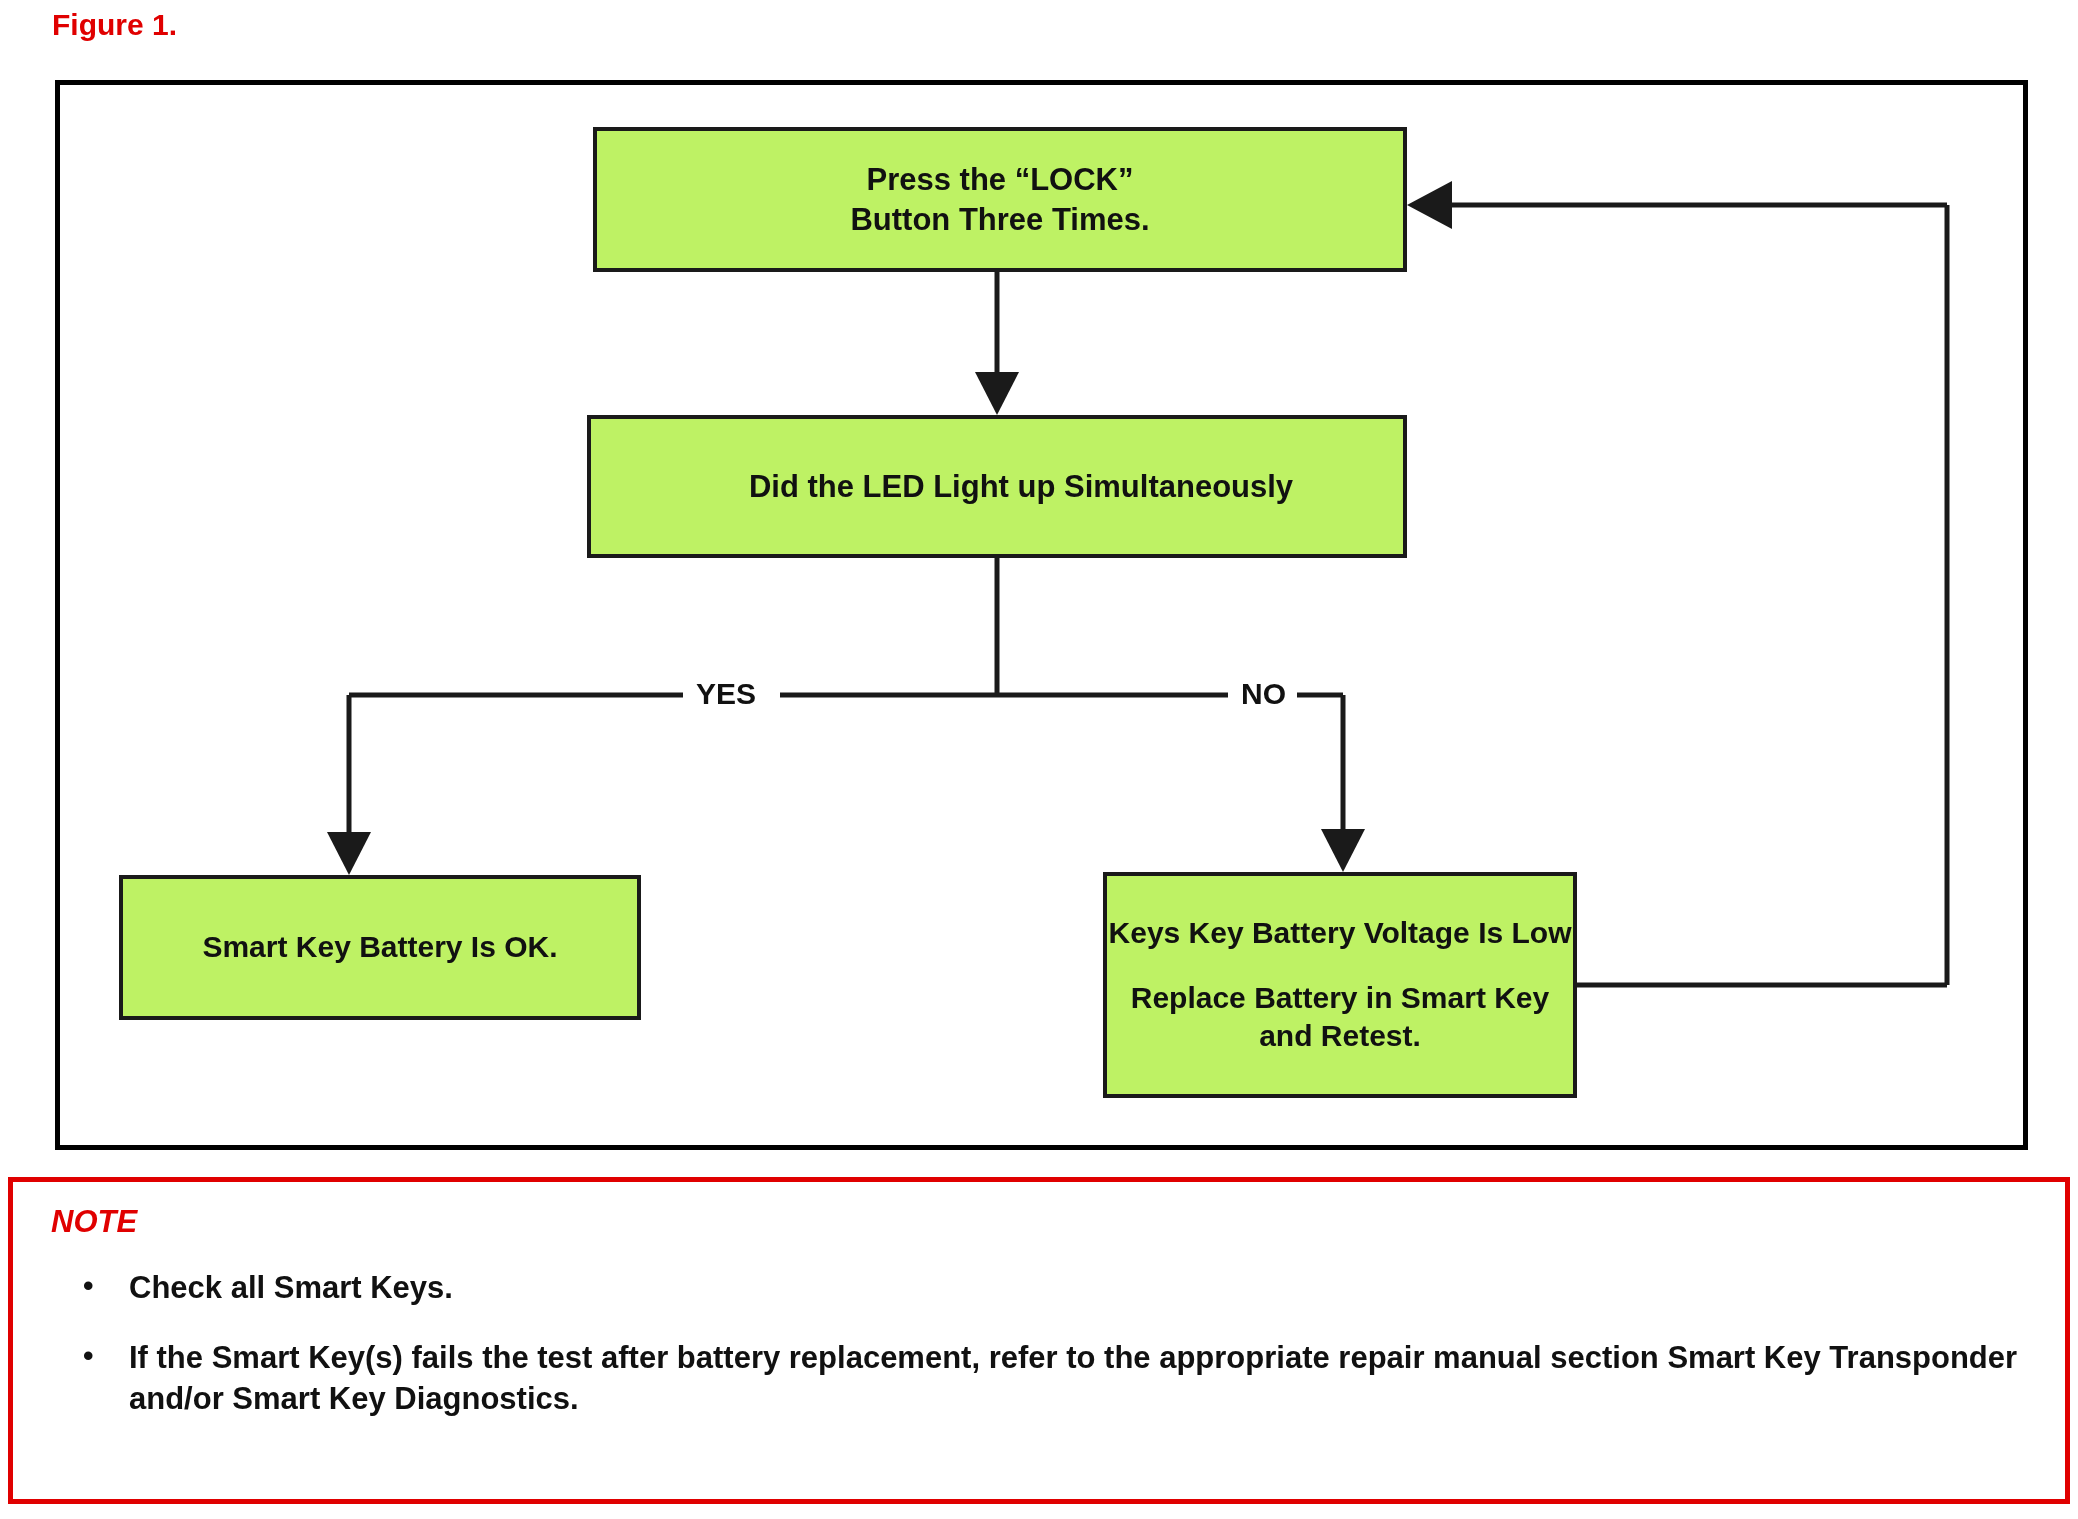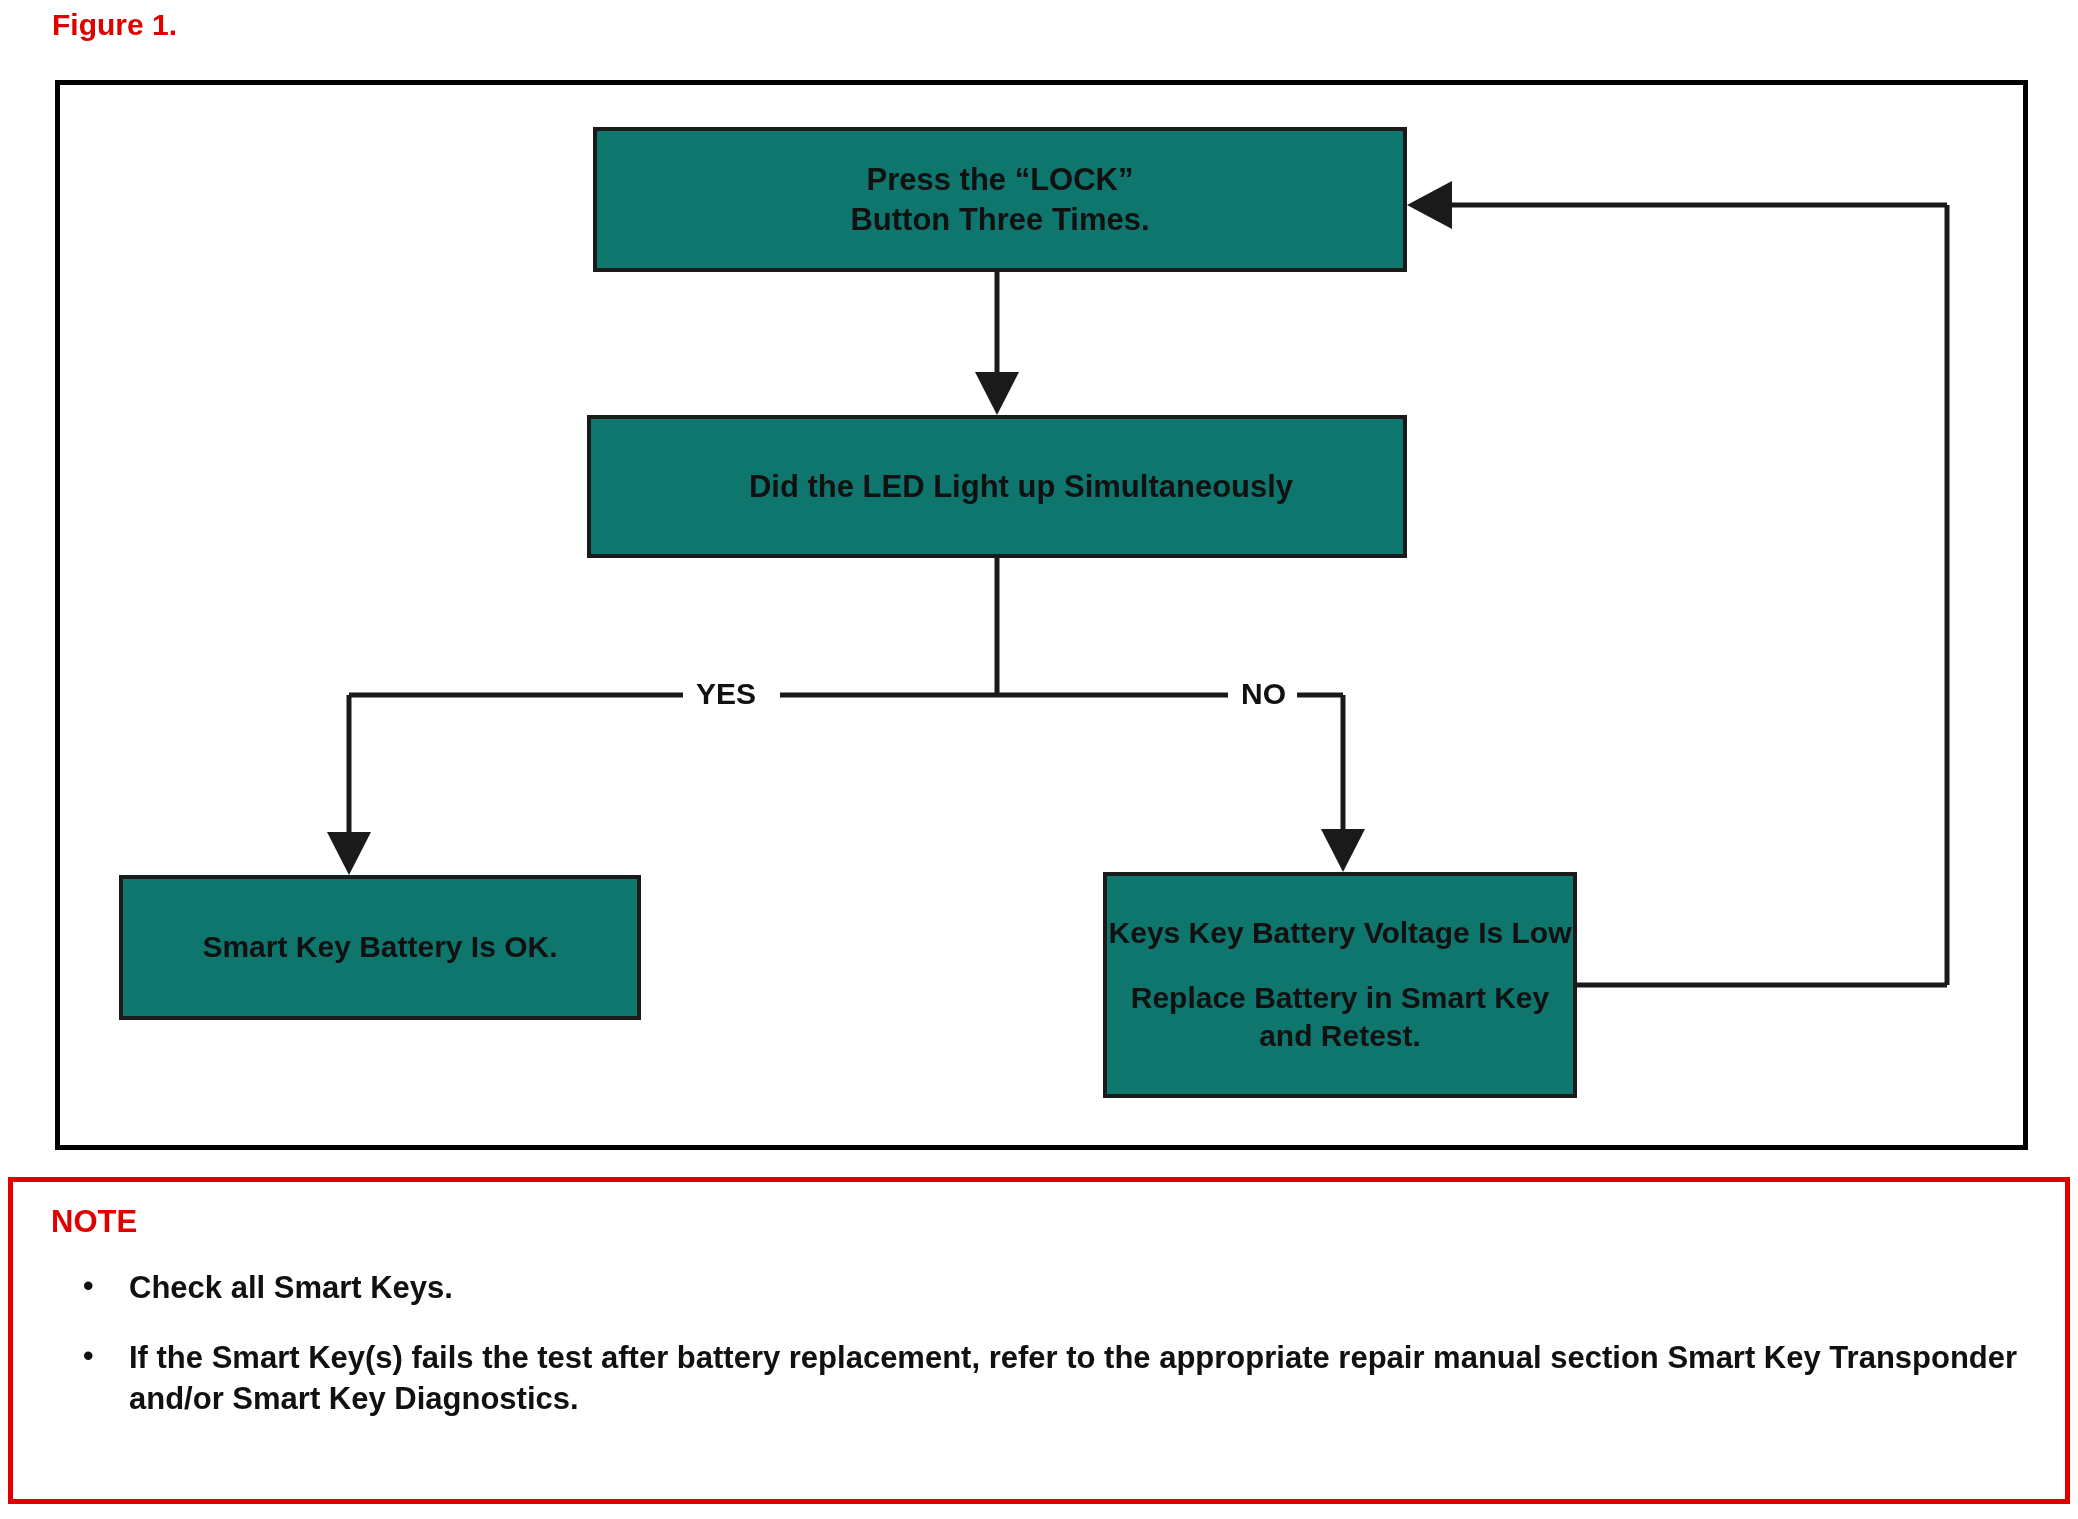--- a/index.html
+++ b/index.html
@@ -38,21 +38,21 @@
     left: 0; top: 0;
     width: 2078px; height: 1519px;
     pointer-events: none;
   }
 
   
   .node {
     position: absolute;
     box-sizing: border-box;
     border: 4px solid #1a1a1a;
-    background: #0f766e;
+    background: #bef264;
     display: flex;
     align-items: center;
     justify-content: center;
     text-align: center;
     color: #111111;
     font-weight: bold;
     line-height: 1.28;
   }
 
   #node-start {
@@ -106,20 +106,21 @@
     border: 5px solid #e00000;
     box-sizing: border-box;
     background: #ffffff;
   }
   .note-title {
     position: absolute;
     left: 38px; top: 22px;
     font-size: 31px;
     font-weight: bold;
     color: #e00000;
+    font-style: italic;
   }
   .note-list {
     position: absolute;
     left: 56px; top: 86px;
     width: 1960px;
     margin: 0; padding: 0;
     list-style: none;
   }
   .note-list li {
     position: relative;

